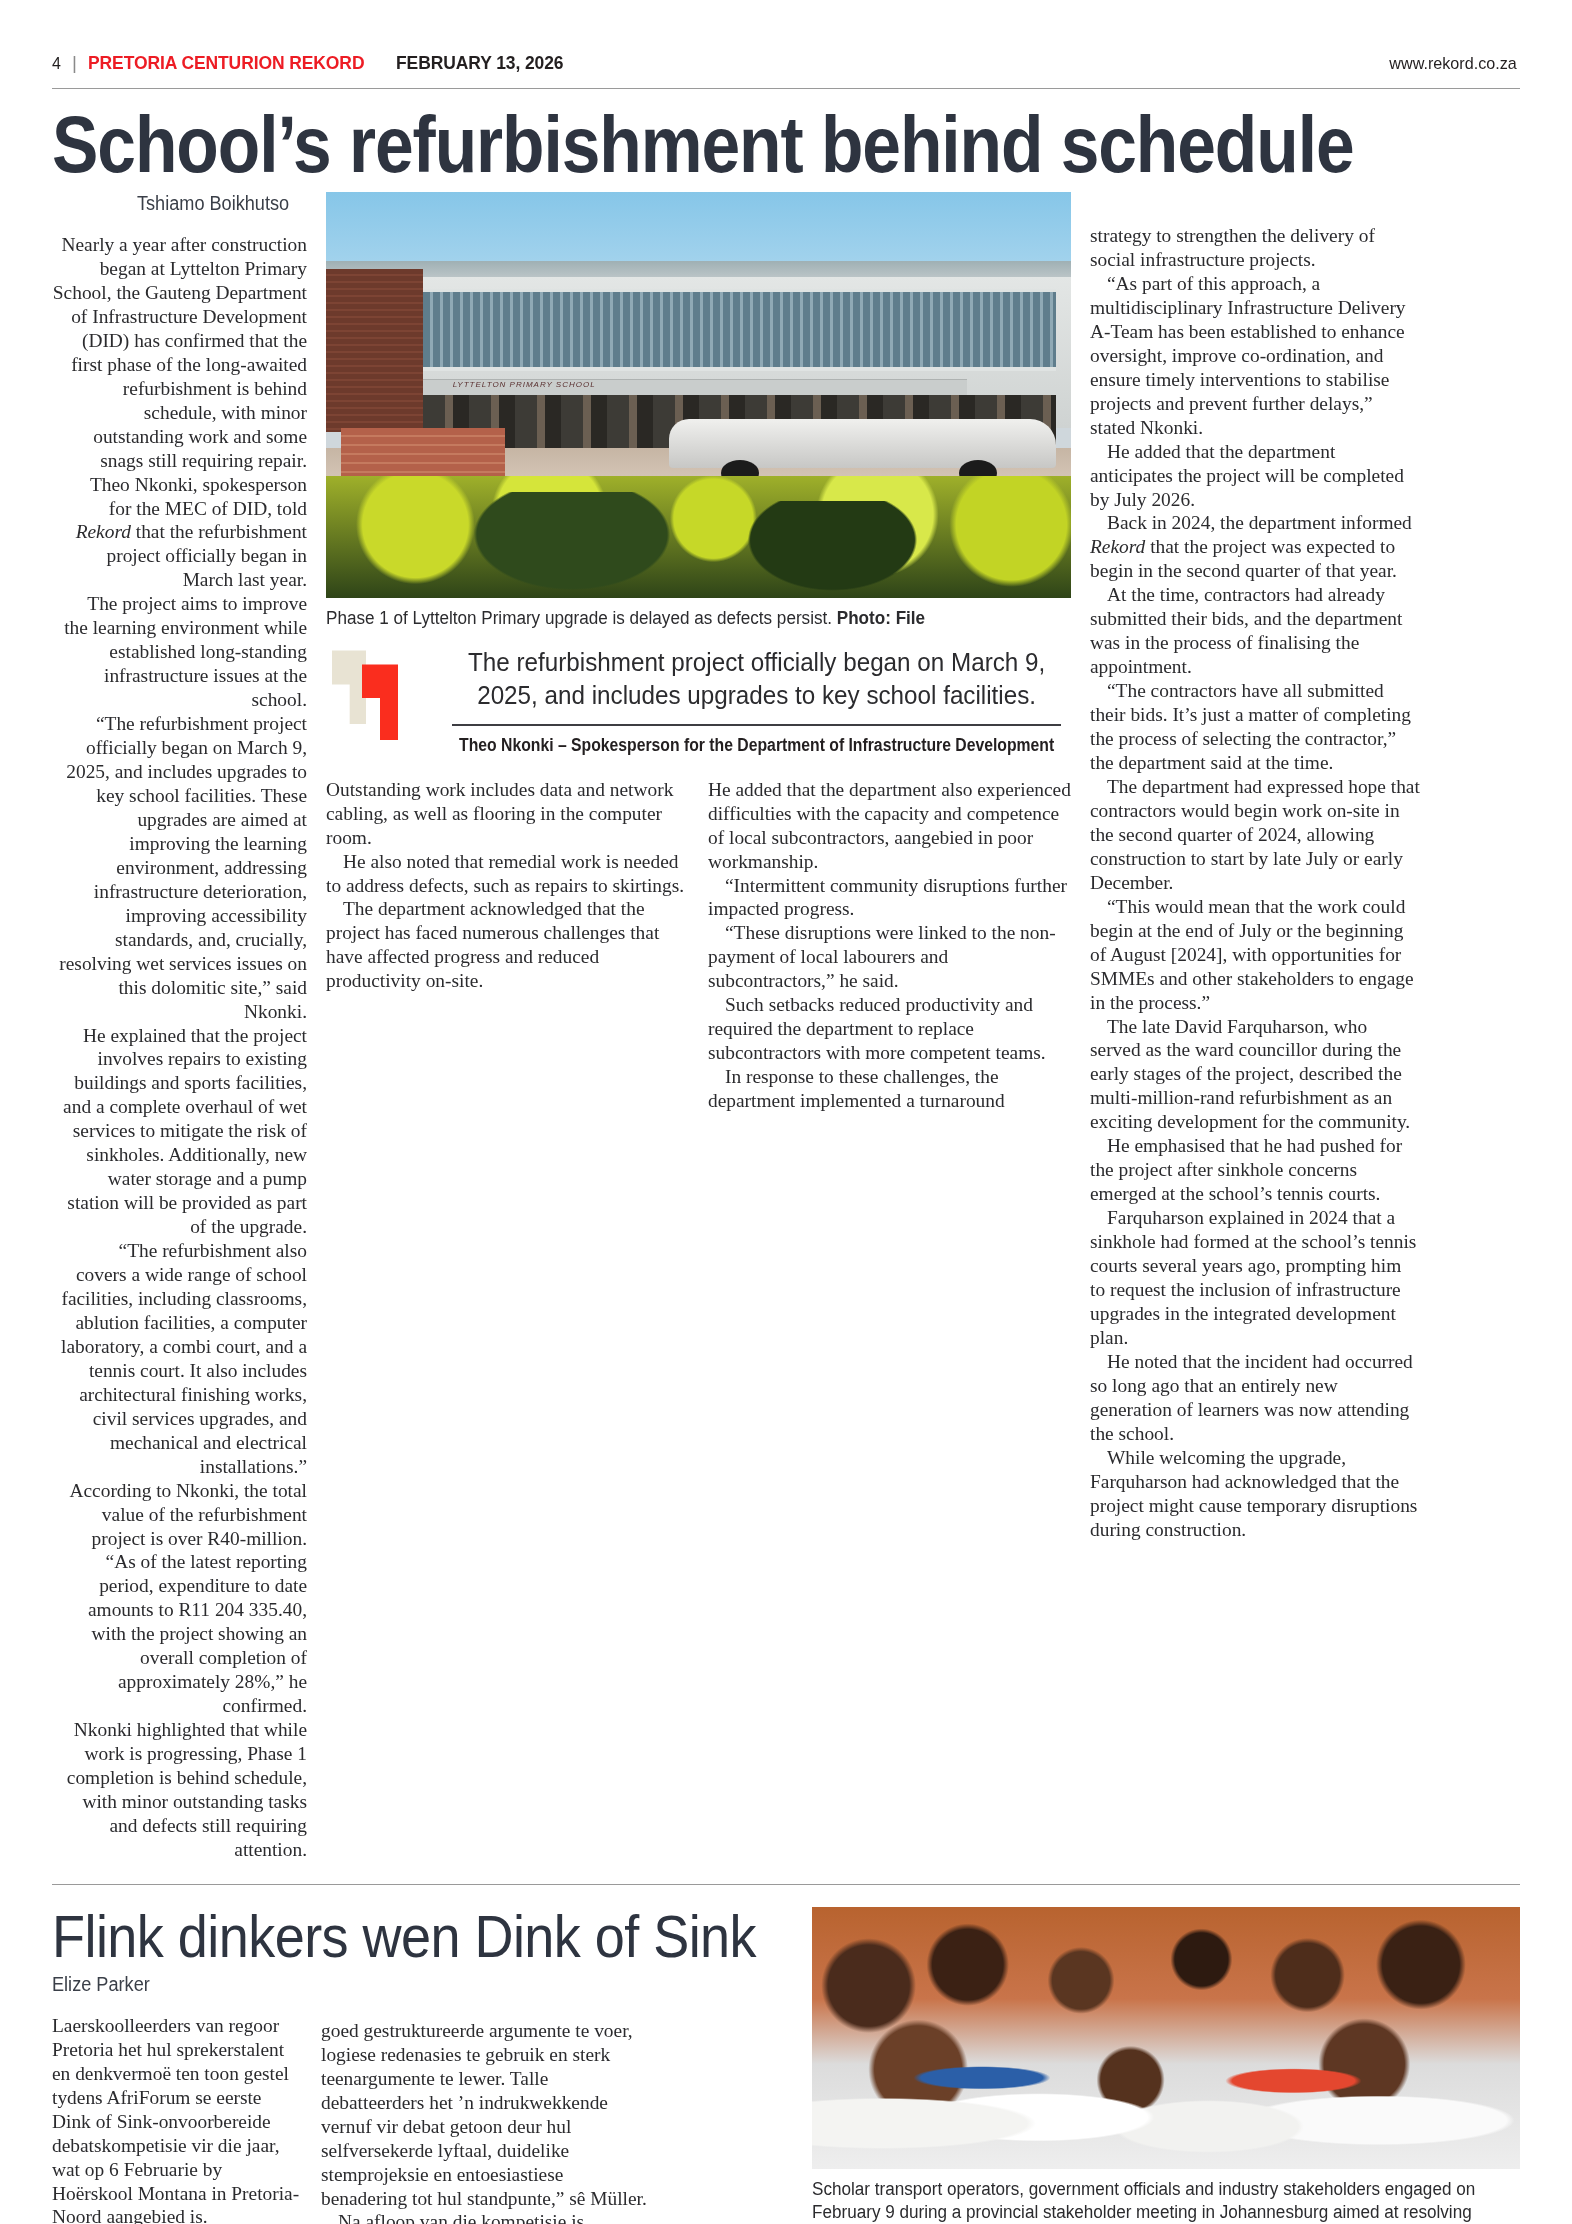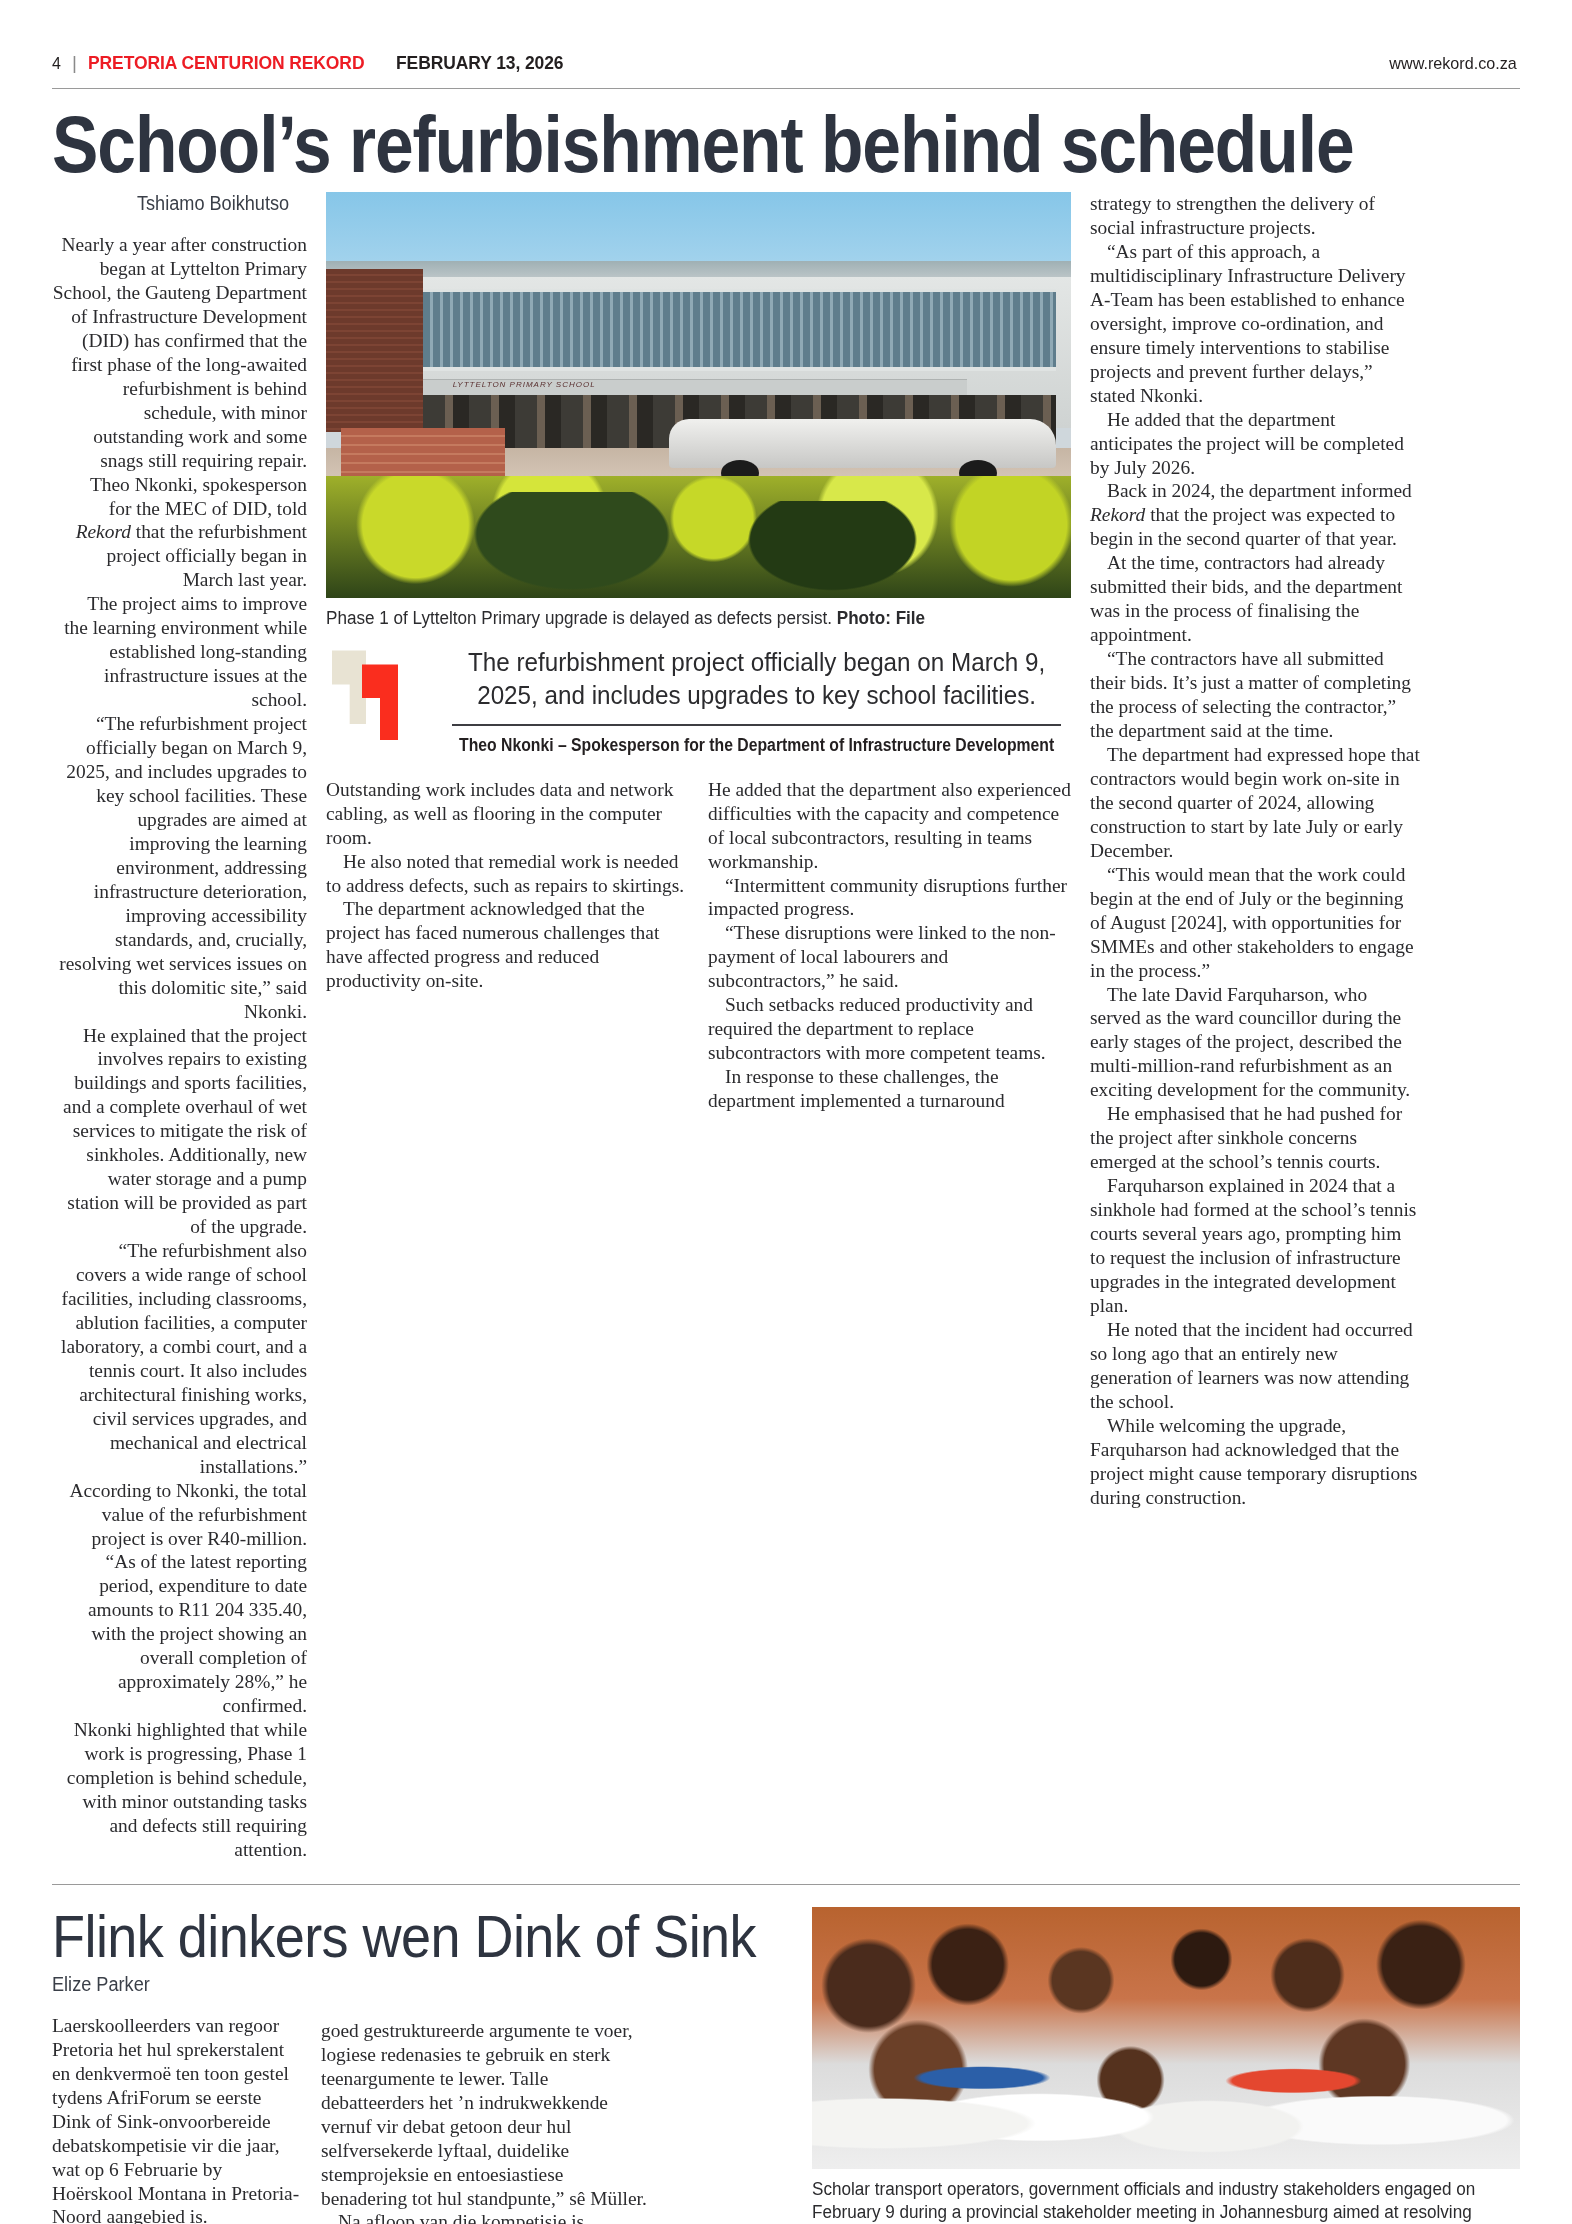--- a/index.html
+++ b/index.html
@@ -74,21 +74,21 @@
     text-indent: 17px;
     hyphens: none;
   }
   .col p.first { text-indent: 0; }
   .col p em { font-style: italic; }
 
   
   .art1 { position: relative; display: grid; grid-template-columns: 255px 19px 363px 19px 363px 19px 330px; margin-top: 10px; }
   .art1-c1 { grid-column: 1; text-align: right; }
   .art1-mid { grid-column: 3 / span 3; }
-  .art1-c4 { grid-column: 7; }
+  .art1-c4 { grid-column: 7; margin-top: 32px; }
 
   .photo {
     width: 100%;
     background: #cfd7dc;
     position: relative;
     overflow: hidden;
     font-style: italic;
   }
 
   
@@ -268,21 +268,21 @@
       </div>
 
       <div class="art1-lower">
         <div class="col">
           <p class="first">Outstanding work includes data and network cabling, as well as flooring in the computer room.</p>
           <p>He also noted that remedial work is needed to address defects, such as repairs to skirtings.</p>
           <p>The department acknowledged that the project has faced numerous challenges that have affected progress and reduced productivity on-site.</p>
         </div>
         <div></div>
         <div class="col">
-          <p class="first">He added that the department also experienced difficulties with the capacity and competence of local subcontractors, resulting in teams workmanship.</p>
+          <p class="first">He added that the department also experienced difficulties with the capacity and competence of local subcontractors, aangebied in poor workmanship.</p>
           <p>“Intermittent community disruptions further impacted progress.</p>
           <p>“These disruptions were linked to the non-payment of local labourers and subcontractors,” he said.</p>
           <p>Such setbacks reduced productivity and required the department to replace subcontractors with more competent teams.</p>
           <p>In response to these challenges, the department implemented a turnaround</p>
         </div>
       </div>
     </div>
 
     <div class="col art1-c4">
       <p class="first">strategy to strengthen the delivery of social infrastructure projects.</p>

